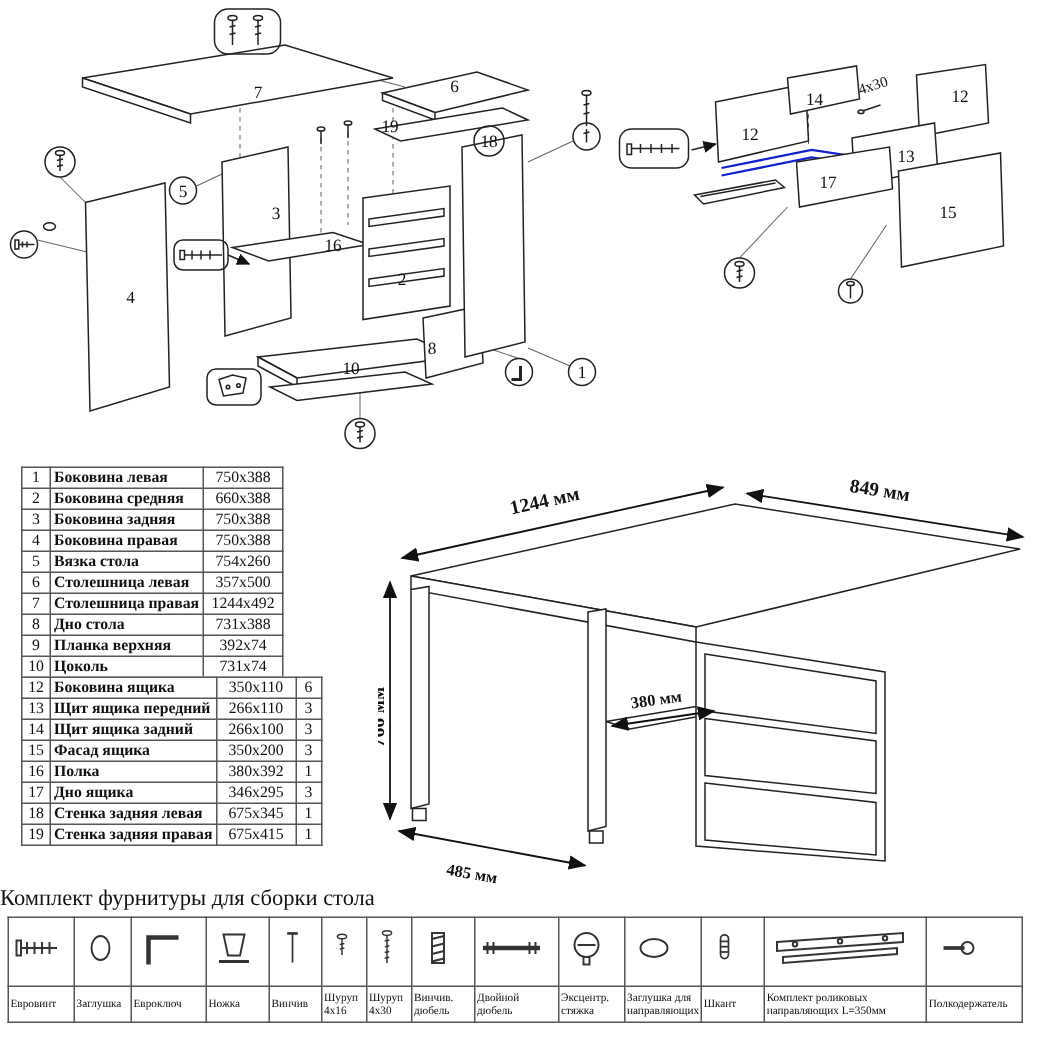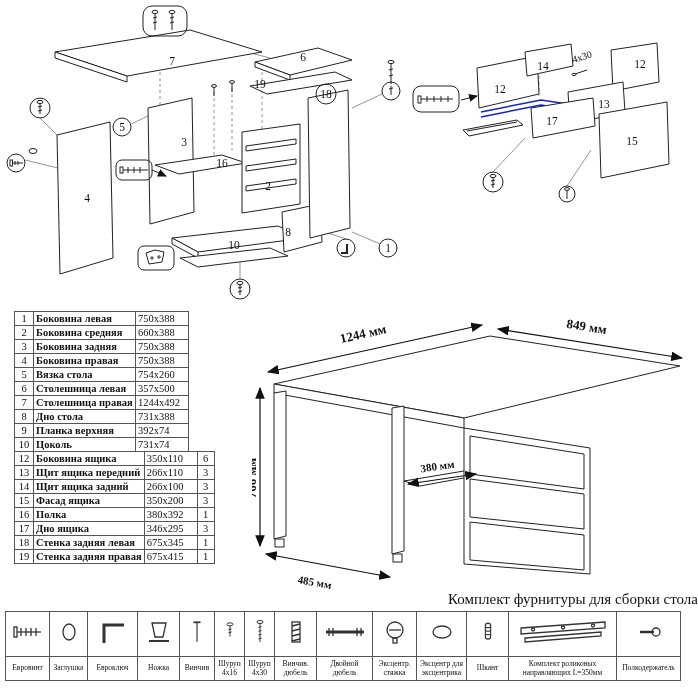--- a/index.html
+++ b/index.html
@@ -7,27 +7,27 @@
     width:698px;height:700px;position:relative;overflow:hidden;
     background:#ffffff;color:#111;
     font-family:"Liberation Serif",serif;
   }
   .abs{position:absolute;}
   table{border-collapse:collapse;background:#fff;}
   
   .parts td{border:1px solid #555;font-size:10.5px;line-height:13px;padding:0 2px;white-space:nowrap;}
   .parts .c-num{min-width:14px;text-align:center;}
   .parts .c-name{min-width:97px;font-weight:bold;}
-  .parts .c-size{min-width:48px;}
+  .parts .c-size{min-width:48px;text-align:center;}
   .parts .c-qty{min-width:12px;text-align:center;}
   
-  .caption{position:absolute;top:591px;left:0;width:698px;text-align:right;font-size:15px;}
+  .caption{position:absolute;top:591px;left:0;width:698px;text-align:left;font-size:15px;}
   
   .hw{position:absolute;top:611px;left:5px;}
-  .hw td{border:1px solid #555;text-align:center;vertical-align:middle;padding:0;}
+  .hw td{border:1px solid #555;text-align:left;vertical-align:middle;padding:0;}
   .hw .icon-cell{height:44px;}
   .hw .name-cell{font-size:7.5px;line-height:8.5px;height:21px;padding:1px;}
   .hw .qty-cell{font-size:11px;height:15px;}
   svg text{font-family:"Liberation Serif",serif;fill:#111;stroke:none;}
   .dnum{font-size:11.5px;}
   .dim{font-size:13px;font-weight:bold;}
   .dim-s{font-size:11px;font-weight:bold;}
 </style>
 </head>
 <body>
@@ -559,19 +559,19 @@
     <td class="name-cell">Евровинт</td>
     <td class="name-cell">Заглушка</td>
     <td class="name-cell">Евроключ</td>
     <td class="name-cell">Ножка</td>
     <td class="name-cell">Винчив</td>
     <td class="name-cell">Шуруп 4x16</td>
     <td class="name-cell">Шуруп 4x30</td>
     <td class="name-cell">Винчив. дюбель</td>
     <td class="name-cell">Двойной дюбель</td>
     <td class="name-cell">Эксцентр. стяжка</td>
-    <td class="name-cell">Эксцентр для эксцентрика</td>
+    <td class="name-cell">Заглушка для направляющих</td>
     <td class="name-cell">Шкант</td>
     <td class="name-cell">Комплект роликовых направляющих L=350мм</td>
     <td class="name-cell">Полкодержатель</td>
   </tr>
 </tbody>
   </table>
 
 </body></html>

